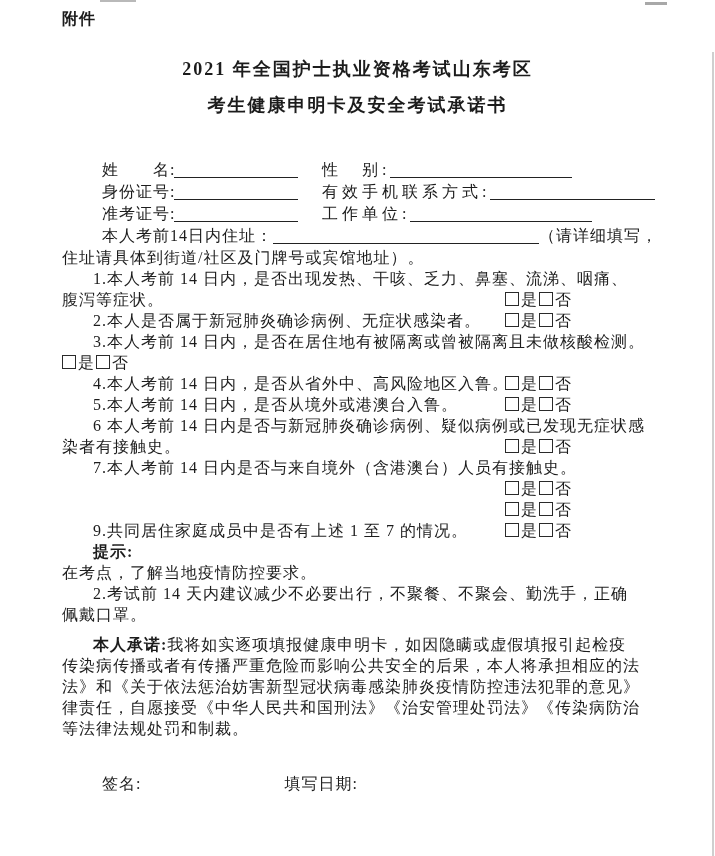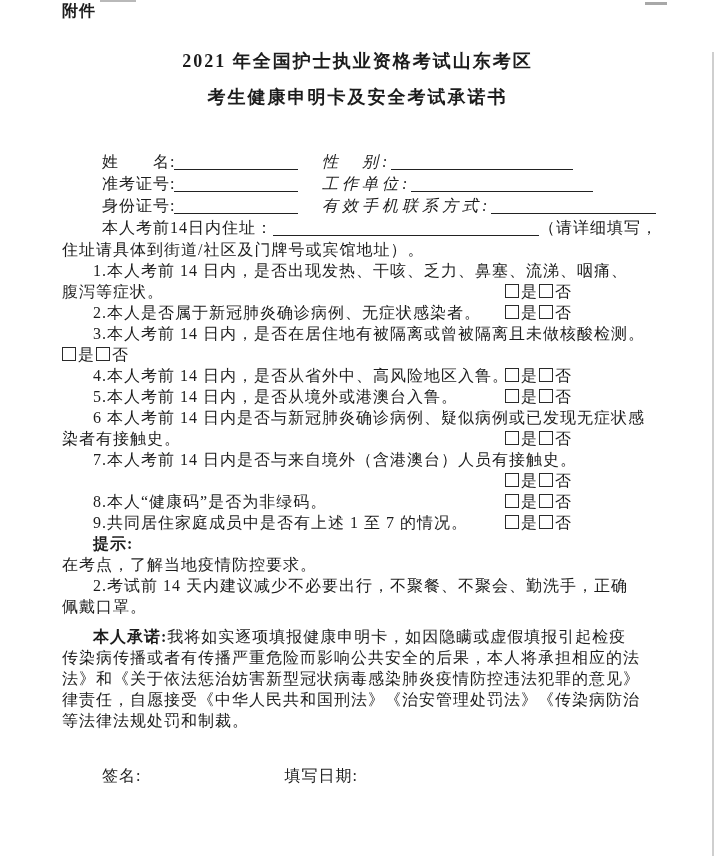--- a/index.html
+++ b/index.html
@@ -13,30 +13,30 @@
     font-size: 16px;
     line-height: 21px;
     letter-spacing: 1px;
     overflow: hidden;
   }
   
   .artifact-top-left  { position:absolute; left:100px; top:0;  width:36px; height:2px; background:#b9b9b9; }
   .artifact-top-right { position:absolute; left:645px; top:2px; width:22px; height:3px; background:#a8a8a8; }
   .artifact-right-edge{ position:absolute; left:712px; top:52px; width:2px; height:804px; background:#cfcfcf; }
 
-  .attachment { margin-left:62px; font-weight:600; }
+  .attachment { padding-top:8px; margin-left:62px; font-weight:600; }
 
   .title { margin-top:22px; text-align:center; font-weight:bold; font-size:18px; line-height:36px; letter-spacing:2px; }
 
   .content { position:relative; margin:0 60px 16px 62px; }
   .form-section { margin-top:36px; }
   .form-row { position:relative; height:22px; padding-left:40px; white-space:nowrap; }
   .flabel { display:inline-block; }
   .flabel-l { width:72px; }
-  .flabel-r { letter-spacing:4px;font-style:italic; }
+  .flabel-r { letter-spacing:4px; }
   .rcol { position:absolute; left:260px; top:0; white-space:nowrap; }
   .blank { display:inline-block; border-bottom:1px solid #222; height:15px; vertical-align:bottom; margin-bottom:2px; }
   .w124 { width:124px; }
   .w182 { width:182px; }
   .w165 { width:165px; }
   .w266 { width:266px; }
 
   .line { position:relative; height:21px; white-space:nowrap; }
   .indent { padding-left:31px; }
   .cbcol { position:absolute; left:443px; top:0; }
@@ -67,26 +67,26 @@
   </div>
 
   <div class="content">
 
     <div class="form-section">
       <div class="form-row">
         <span class="flabel flabel-l">姓　　名:</span><span class="blank w124"></span>
         <span class="rcol"><span class="flabel flabel-r">性　别:</span><span class="blank w182"></span></span>
       </div>
       <div class="form-row">
+        <span class="flabel flabel-l">身份证号:</span><span class="blank w124"></span>
+        <span class="rcol"><span class="flabel flabel-r">有效手机联系方式:</span><span class="blank w165"></span></span>
+      </div>
+      <div class="form-row">
         <span class="flabel flabel-l">准考证号:</span><span class="blank w124"></span>
         <span class="rcol"><span class="flabel flabel-r">工作单位:</span><span class="blank w182"></span></span>
-      </div>
-      <div class="form-row">
-        <span class="flabel flabel-l">身份证号:</span><span class="blank w124"></span>
-        <span class="rcol"><span class="flabel flabel-r">有效手机联系方式:</span><span class="blank w165"></span></span>
       </div>
       <div class="form-row">
         <span class="flabel">本人考前14日内住址：</span><span class="blank w266"></span><span>（请详细填写，</span>
       </div>
       <div class="line">
         <span>住址请具体到街道/社区及门牌号或宾馆地址）。</span>
       </div>
     </div>
 
     <div class="questions-section">
@@ -122,21 +122,20 @@
         <span>染者有接触史。</span>
         <span class="cbcol"><span class="cbg"><span class="cb"><i class="box"></i><b class="cbl">是</b></span><span class="cb"><i class="box"></i><b class="cbl">否</b></span></span></span>
       </div>
       <div class="line indent">
         <span>7.本人考前 14 日内是否与来自境外（含港澳台）人员有接触史。</span>
       </div>
       <div class="line">
         <span class="cbcol"><span class="cbg"><span class="cb"><i class="box"></i><b class="cbl">是</b></span><span class="cb"><i class="box"></i><b class="cbl">否</b></span></span></span>
       </div>
       <div class="line indent">
-        <span>8.本人“健康码”是否为非绿码。</span>
         <span class="cbcol"><span class="cbg"><span class="cb"><i class="box"></i><b class="cbl">是</b></span><span class="cb"><i class="box"></i><b class="cbl">否</b></span></span></span>
       </div>
       <div class="line indent">
         <span>9.共同居住家庭成员中是否有上述 1 至 7 的情况。</span>
         <span class="cbcol"><span class="cbg"><span class="cb"><i class="box"></i><b class="cbl">是</b></span><span class="cb"><i class="box"></i><b class="cbl">否</b></span></span></span>
       </div>
     </div>
 
     <div class="tips-section">
       <div class="line indent tips-heading">提示:</div>

